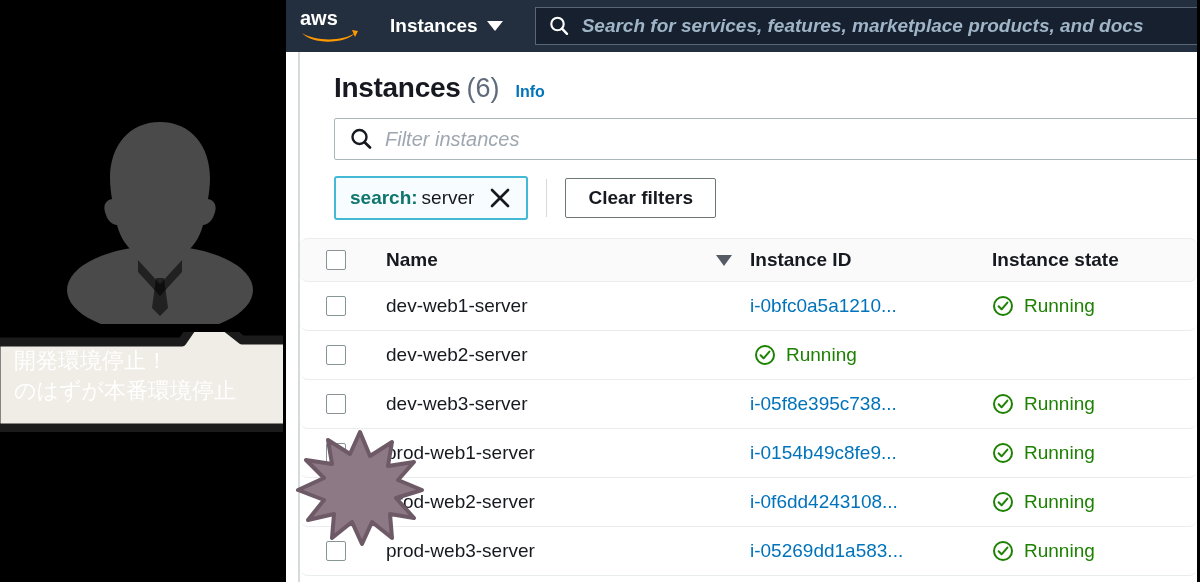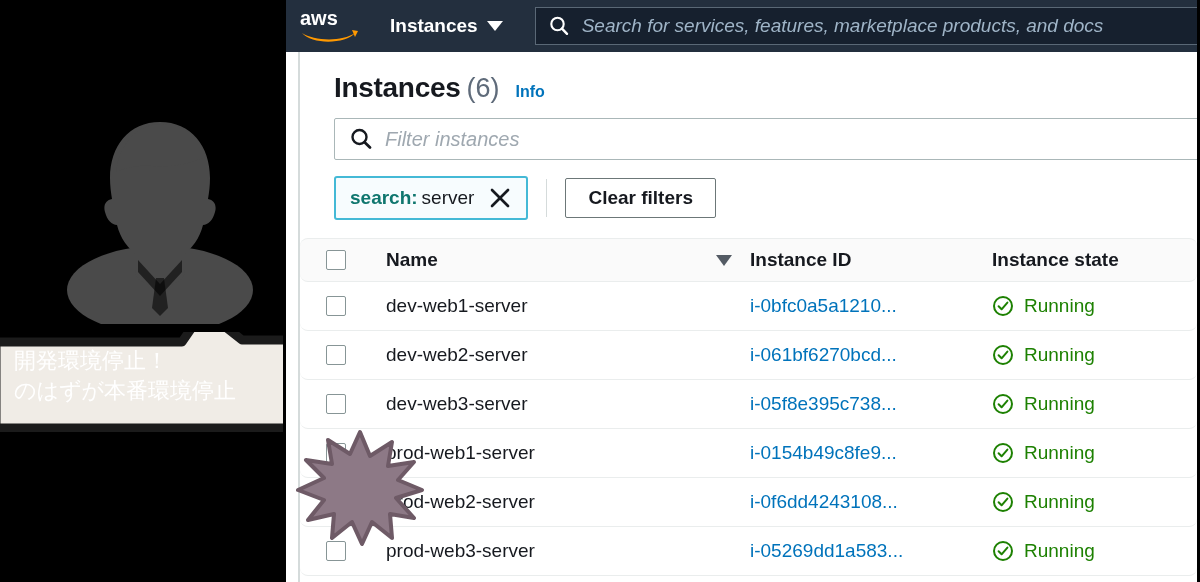--- a/index.html
+++ b/index.html
@@ -96,20 +96,21 @@
     box-sizing: border-box;
     margin-right: -24px;
   }
   #nav-search .mag { margin-right: 12px; flex: none; }
   #nav-search-text {
     color: #9fb4c7;
     font-size: 19px;
     font-style: italic;
     white-space: nowrap;
     overflow: hidden;
+    font-weight: bold;
   }
 
   
   #content {
     position: relative;
     background: #ffffff;
     height: 530px;
     box-sizing: border-box;
     border-left: 2px solid #d5dbdb;
     margin-left: 12px;
@@ -367,21 +368,20 @@
               <span class="cell-state">Running</span>
             </div>
           </div>
           <div class="trow">
             <div class="c-check">
               <span class="cbox"></span>
             </div>
             <div class="c-name">
               <span class="cell-name">dev-web2-server</span>
             </div>
-            <div class="c-id"><span class="cell-id">i-061bf6270bcd...</span></div>
             <div class="c-state">
               <svg width="22" height="22" viewBox="0 0 22 22">
                 <circle cx="11" cy="11" r="9" fill="none" stroke="#1d8102" stroke-width="2"></circle>
                 <path d="M6.6 11.3 L9.6 14.3 L15.4 7.6" fill="none" stroke="#1d8102" stroke-width="2" stroke-linecap="round" stroke-linejoin="round"></path>
               </svg>
               <span class="cell-state">Running</span>
             </div>
           </div>
           <div class="trow">
             <div class="c-check">

